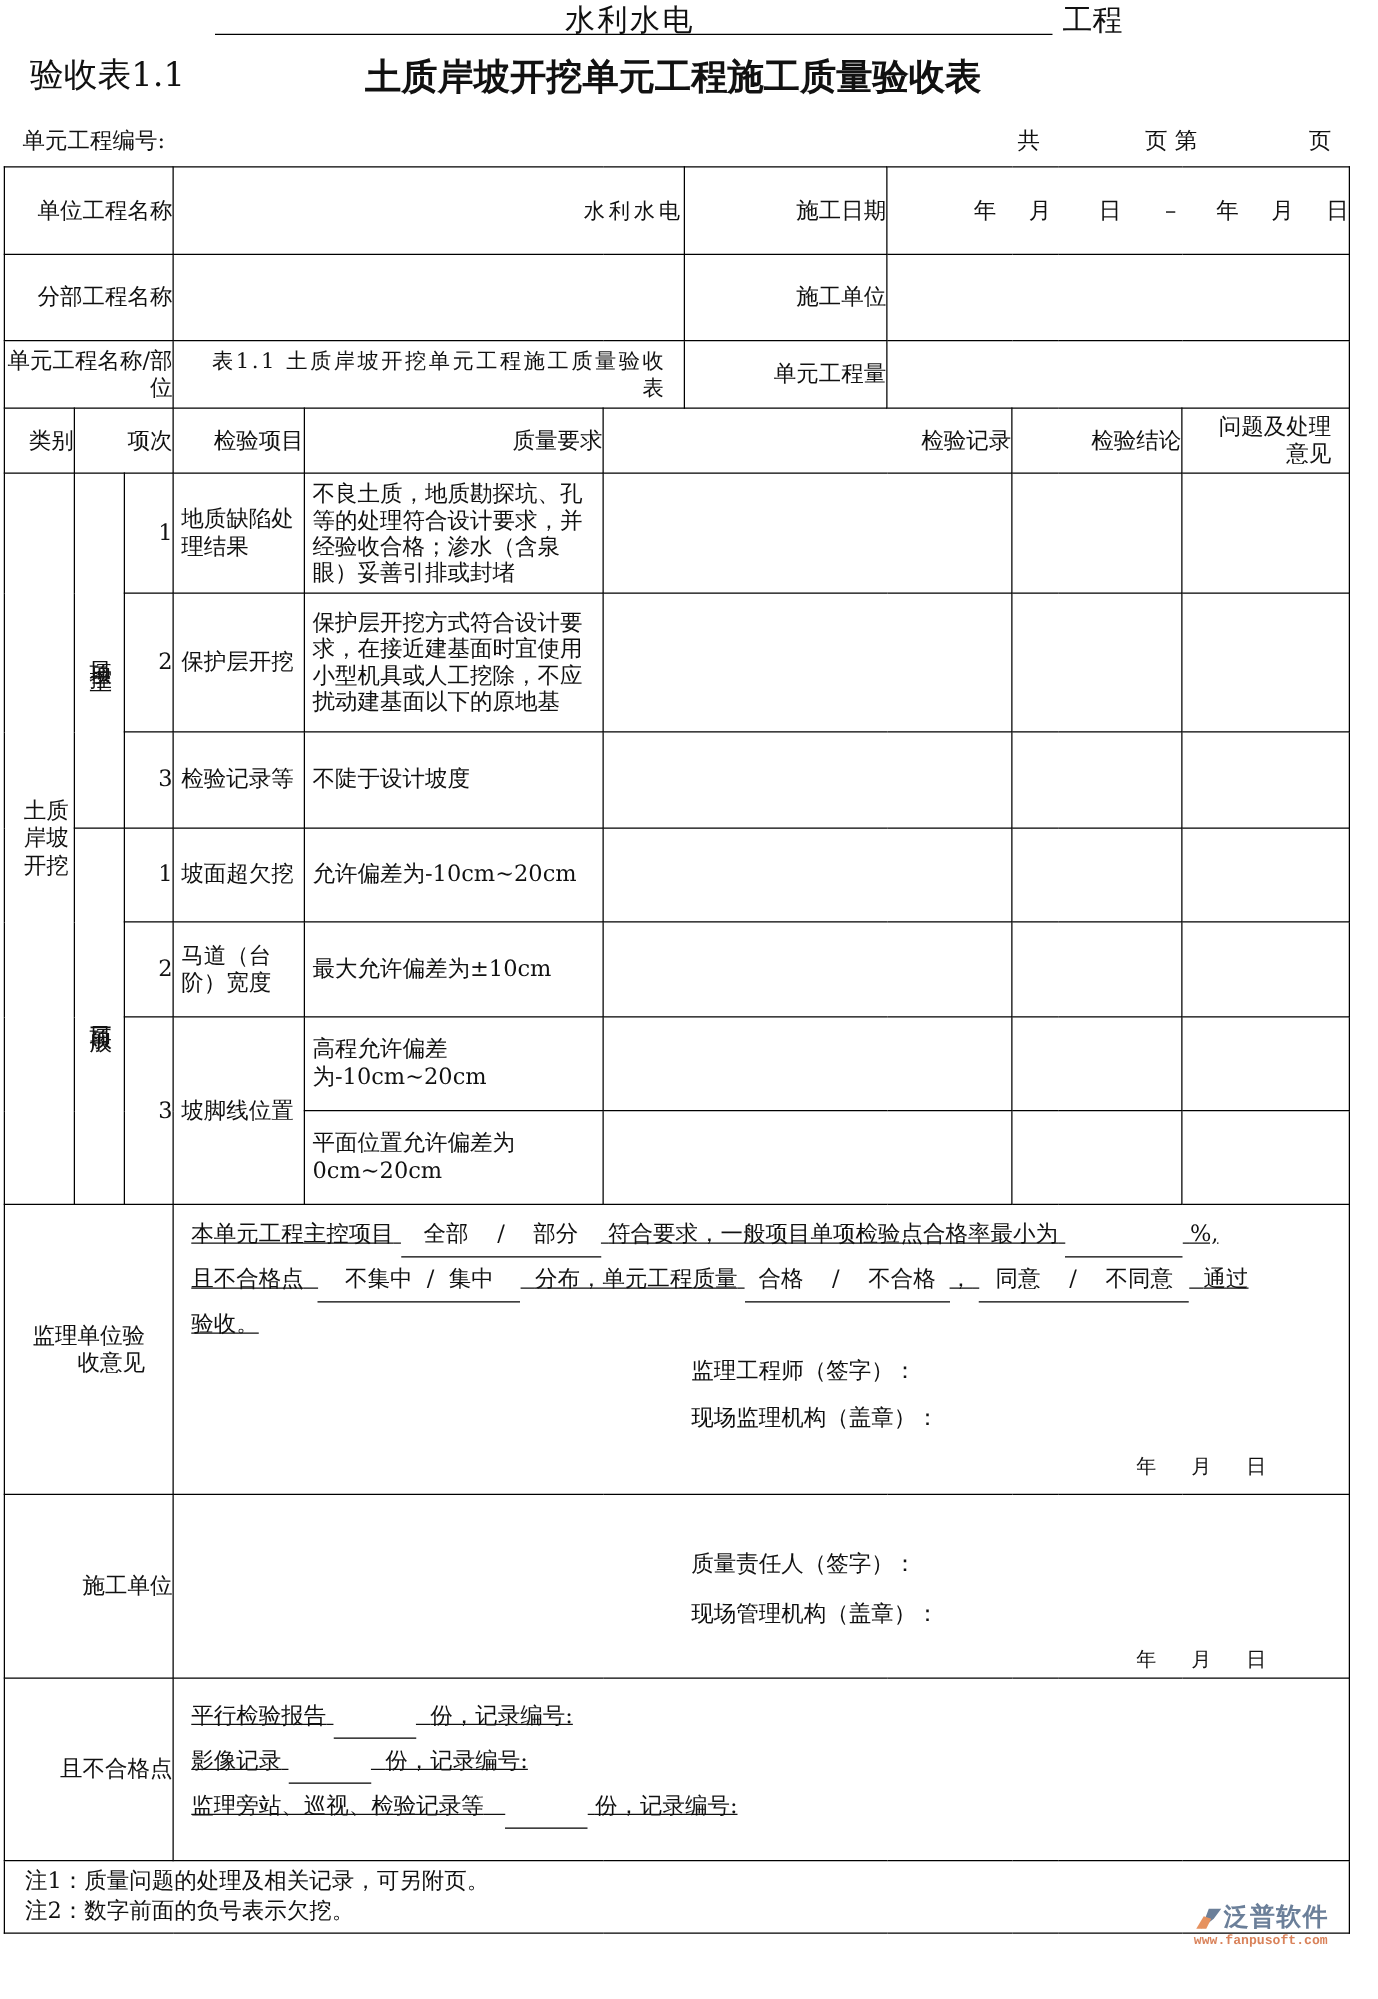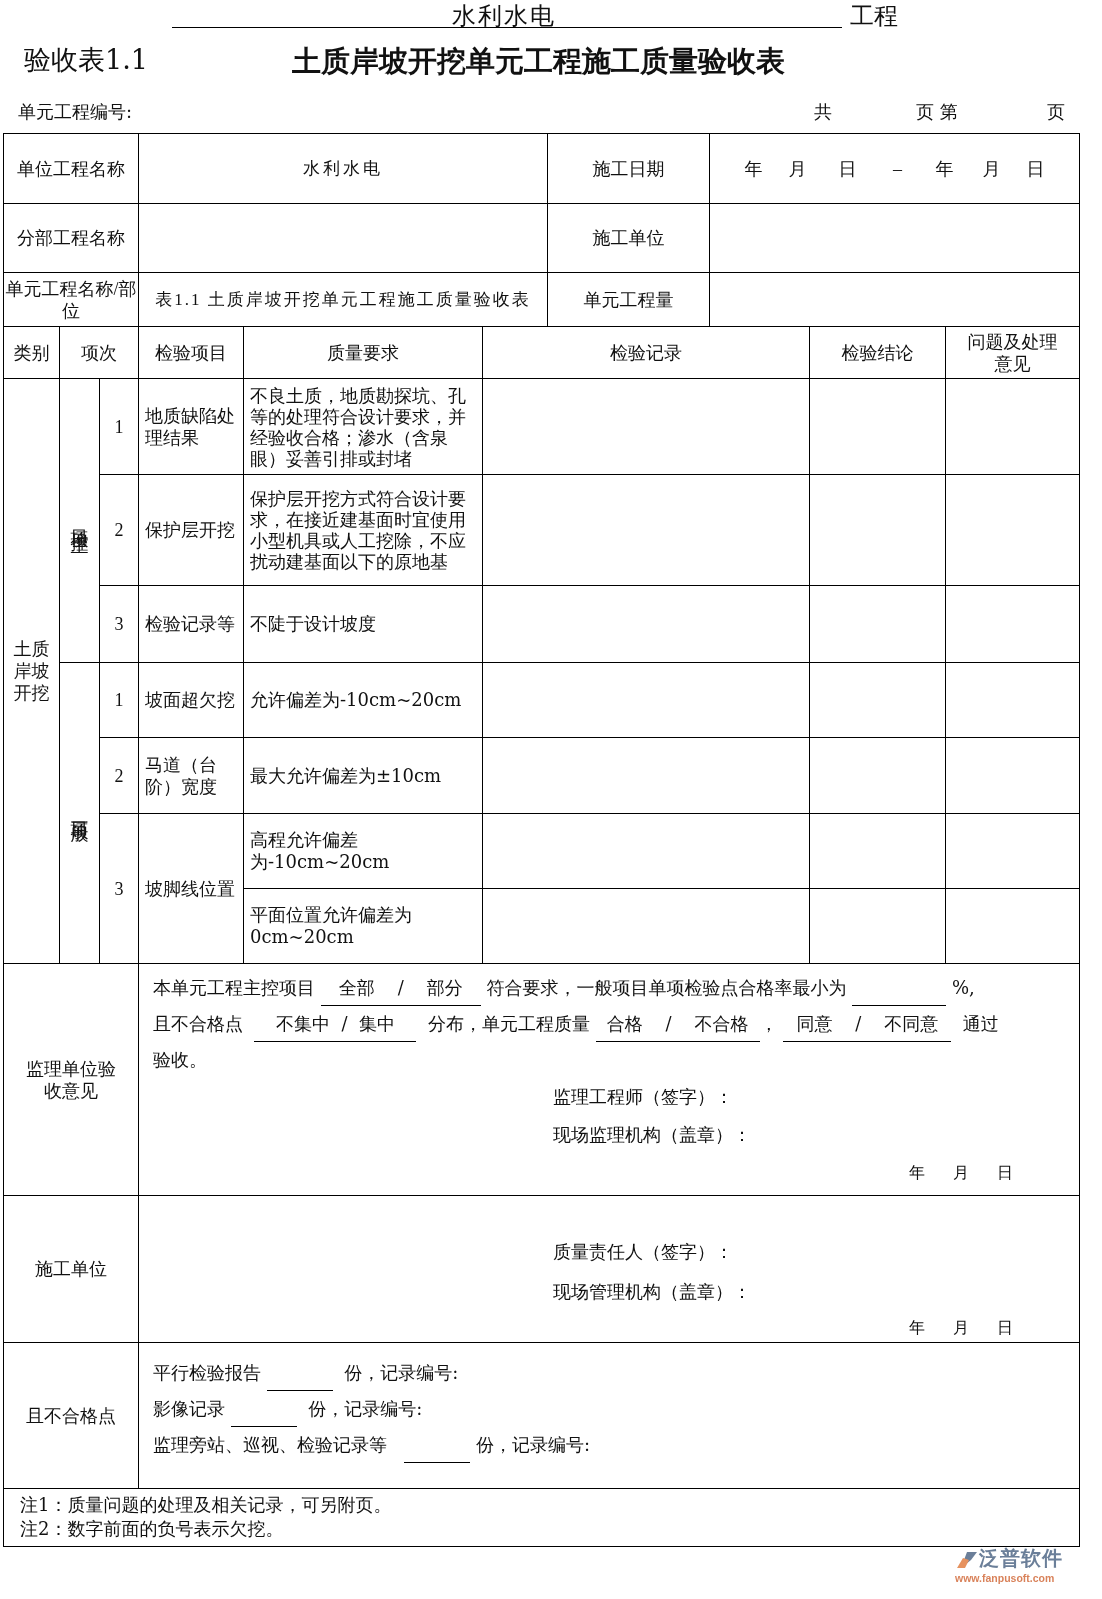--- a/index.html
+++ b/index.html
@@ -8,30 +8,30 @@
   .abs{position:absolute;}
   .hdr-line{position:absolute;left:172px;top:27px;width:670px;border-bottom:1.5px solid #000;}
   .proj-name{position:absolute;left:452px;top:0px;font-size:24px;letter-spacing:2px;}
   .proj-suffix{position:absolute;left:850px;top:0px;font-size:24px;}
   .form-no{position:absolute;left:24px;top:42px;font-size:27px;}
   .form-title{position:absolute;left:292px;top:42px;font-size:29px;font-weight:bold;}
   .unit-no{position:absolute;left:18px;top:100px;font-size:18px;}
   .page-info{position:absolute;top:100px;font-size:18px;}
   table.main{position:absolute;left:3px;top:133px;width:1076px;border-collapse:collapse;table-layout:fixed;}
   table.main td{border:1.5px solid #000;padding:0;font-size:18px;line-height:22px;vertical-align:middle;}
-  .c{text-align:center;font-family:Liberation Serif, serif;}
+  .c{text-align:right;}
   .l{text-align:left;padding-left:6px !important;}
   .vert{writing-mode:vertical-rl;text-orientation:upright;margin:0 auto;letter-spacing:-2px;}
   .u{display:inline-block;border-bottom:1.5px solid #000;text-align:center;}
   .blank{display:inline-block;border-bottom:1.5px solid #000;}
-  .para{line-height:35px;font-size:18px;}
+  .para{line-height:35px;font-size:18px;text-decoration:underline;}
   .date-row span{display:inline-block;}
-  .wm{position:absolute;left:955px;top:1520px;margin-top:25px;}
+  .wm{position:absolute;left:955px;top:1520px;}
   .wm-text{font-family:"DejaVu Sans","Liberation Sans",sans-serif;font-size:20px;color:#6b7f99;font-weight:bold;letter-spacing:1px;}
-  .wm-url{font-family:Liberation Sans, sans-serif;font-size:10.5px;color:#d9825a;font-weight:bold;}
+  .wm-url{font-family:Liberation Mono, monospace;font-size:10.5px;color:#d9825a;font-weight:bold;}
 </style>
 </head>
 <body>
 
 <div class="proj-name">水利水电</div>
 <div class="hdr-line"></div>
 <div class="proj-suffix">工程</div>
 <div class="form-no">验收表1.1</div>
 <div class="form-title">土质岸坡开挖单元工程施工质量验收表</div>
 <div class="unit-no">单元工程编号:</div>

